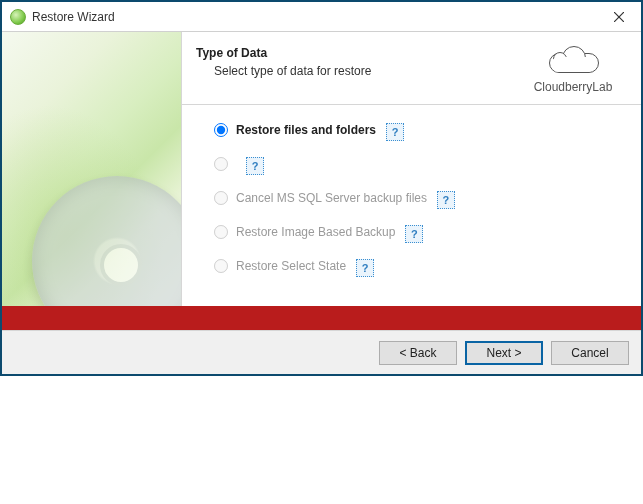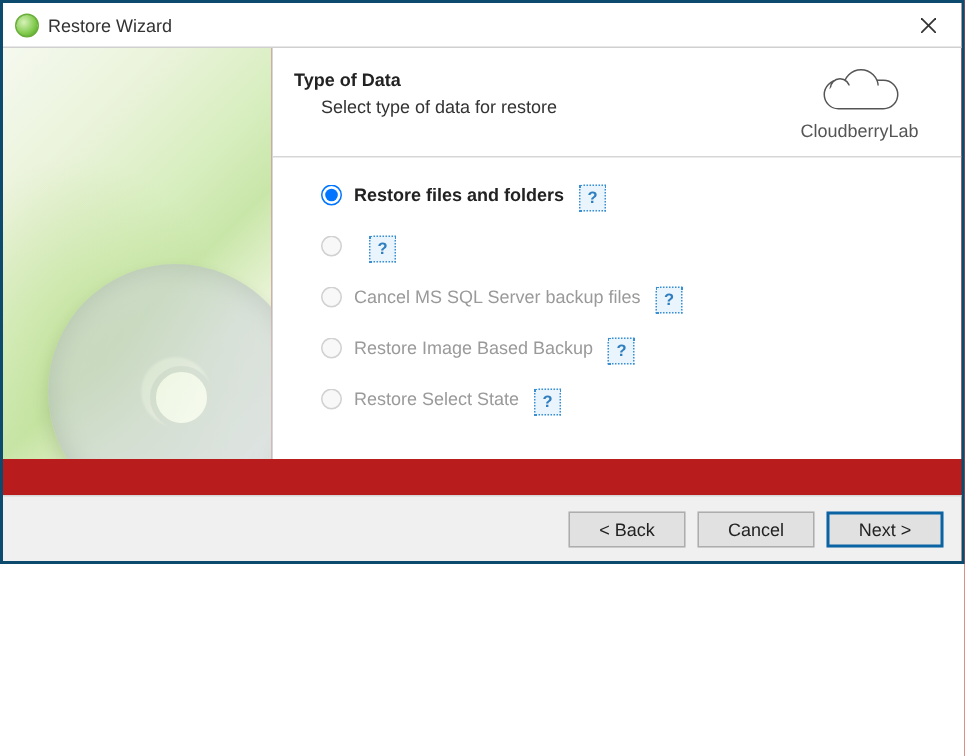--- a/index.html
+++ b/index.html
@@ -283,17 +283,17 @@
           <span class="lbl">Restore Select State</span>
           <span class="help">?</span>
         </label>
 
       </div>
     </div>
   </div>
 
   <div class="footer">
     <button class="btn">&lt; Back</button>
+    <button class="btn primary">Next &gt;</button>
     <button class="btn">Cancel</button>
-    <button class="btn primary">Next &gt;</button>
   </div>
 
 </div>
 
 </body></html>

